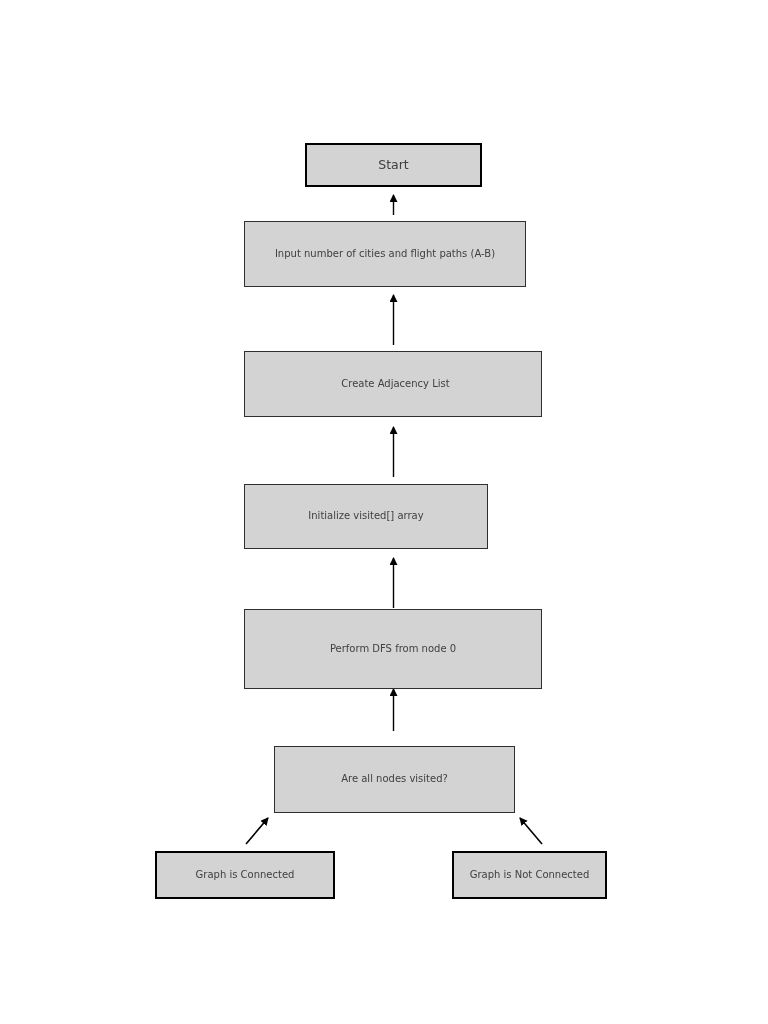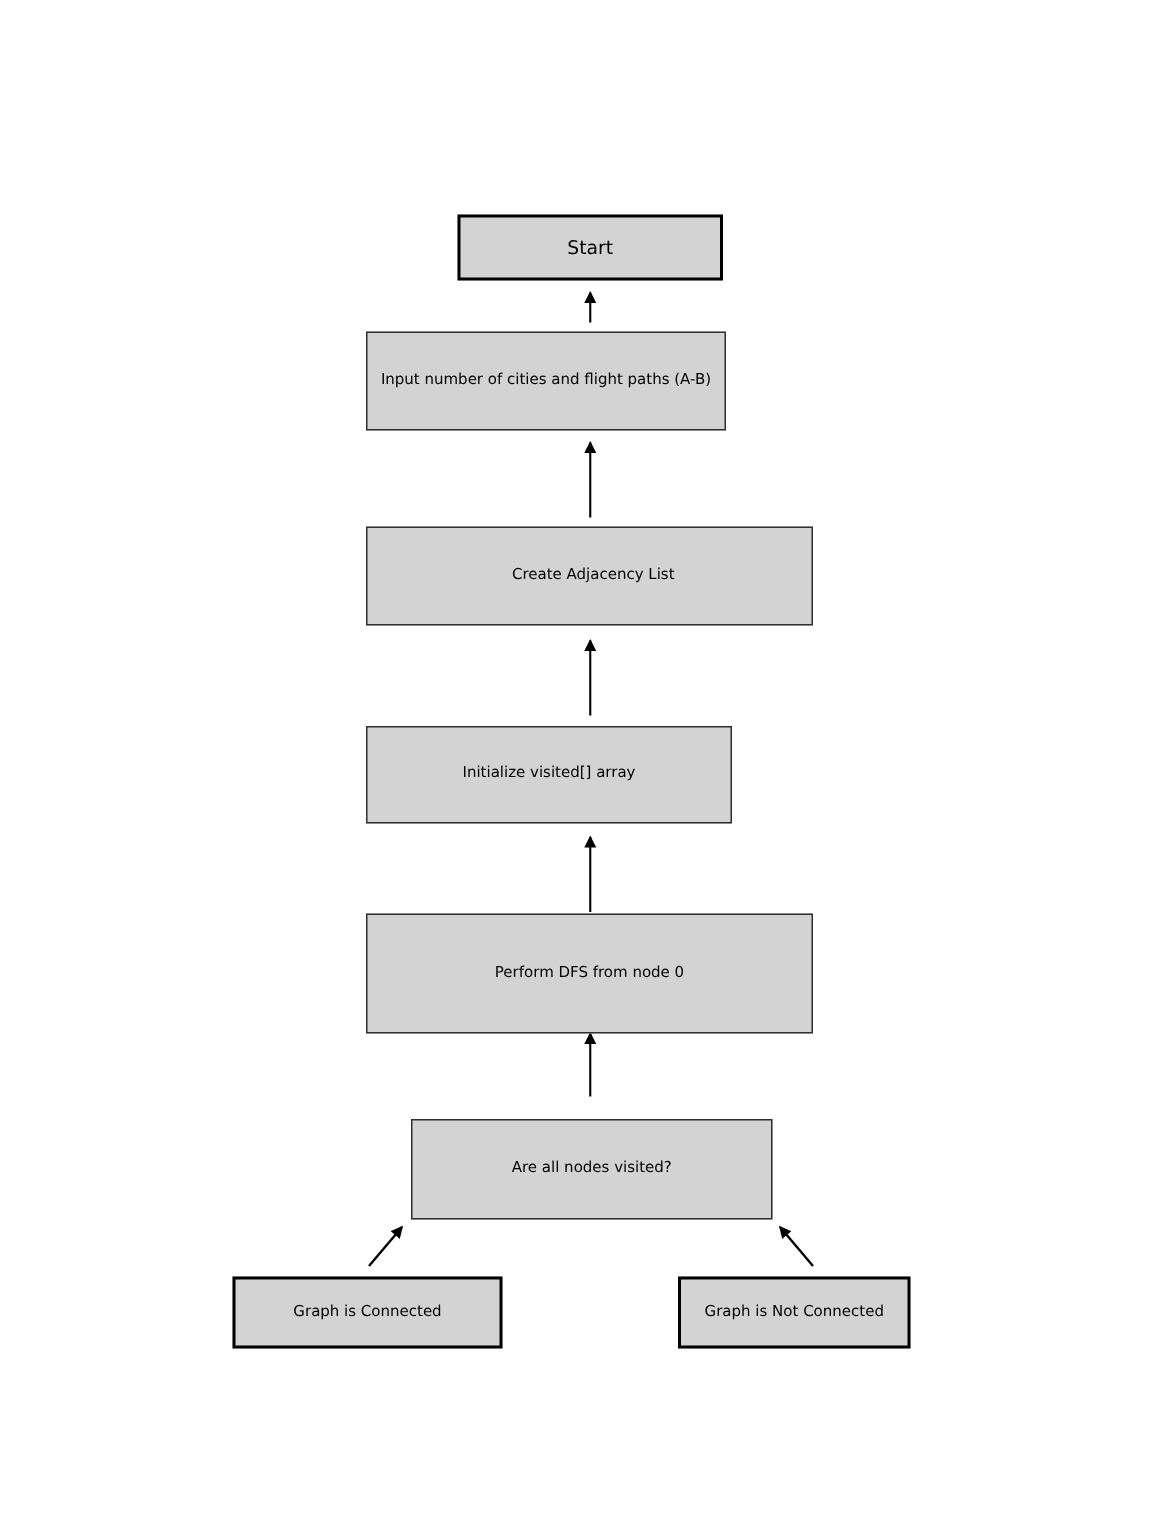--- a/index.html
+++ b/index.html
@@ -24,30 +24,30 @@
   }
   .node {
     position: absolute;
     box-sizing: border-box;
     background: #d3d3d3;
     border: 1.4px solid #2f2f2f;
     display: flex;
     align-items: center;
     justify-content: center;
     text-align: center;
-    color: #000000;
+    color: #404040;
     font-size: 10px;
     line-height: 1.25;
     padding: 2px 6px;
   }
   .node.terminal {
     border: 2px solid #000000;
   }
   #node-start        { left:305px; top:143px; width:177px; height:44px; font-size:12.5px; }
-  #node-input        { left:244px; top:221px; width:240px; height:66px; }
+  #node-input        { left:244px; top:221px; width:282px; height:66px; }
   #node-adjacency    { left:244px; top:351px; width:298px; height:66px;padding-left:11px; }
   #node-visited      { left:244px; top:484px; width:244px; height:65px; }
   #node-dfs          { left:244px; top:609px; width:298px; height:80px; }
   #node-decision     { left:274px; top:746px; width:241px; height:67px; }
   #node-connected    { left:155px; top:851px; width:180px; height:48px; }
   #node-notconnected { left:452px; top:851px; width:155px; height:48px; }
 </style>
 </head>
 <body>
 

